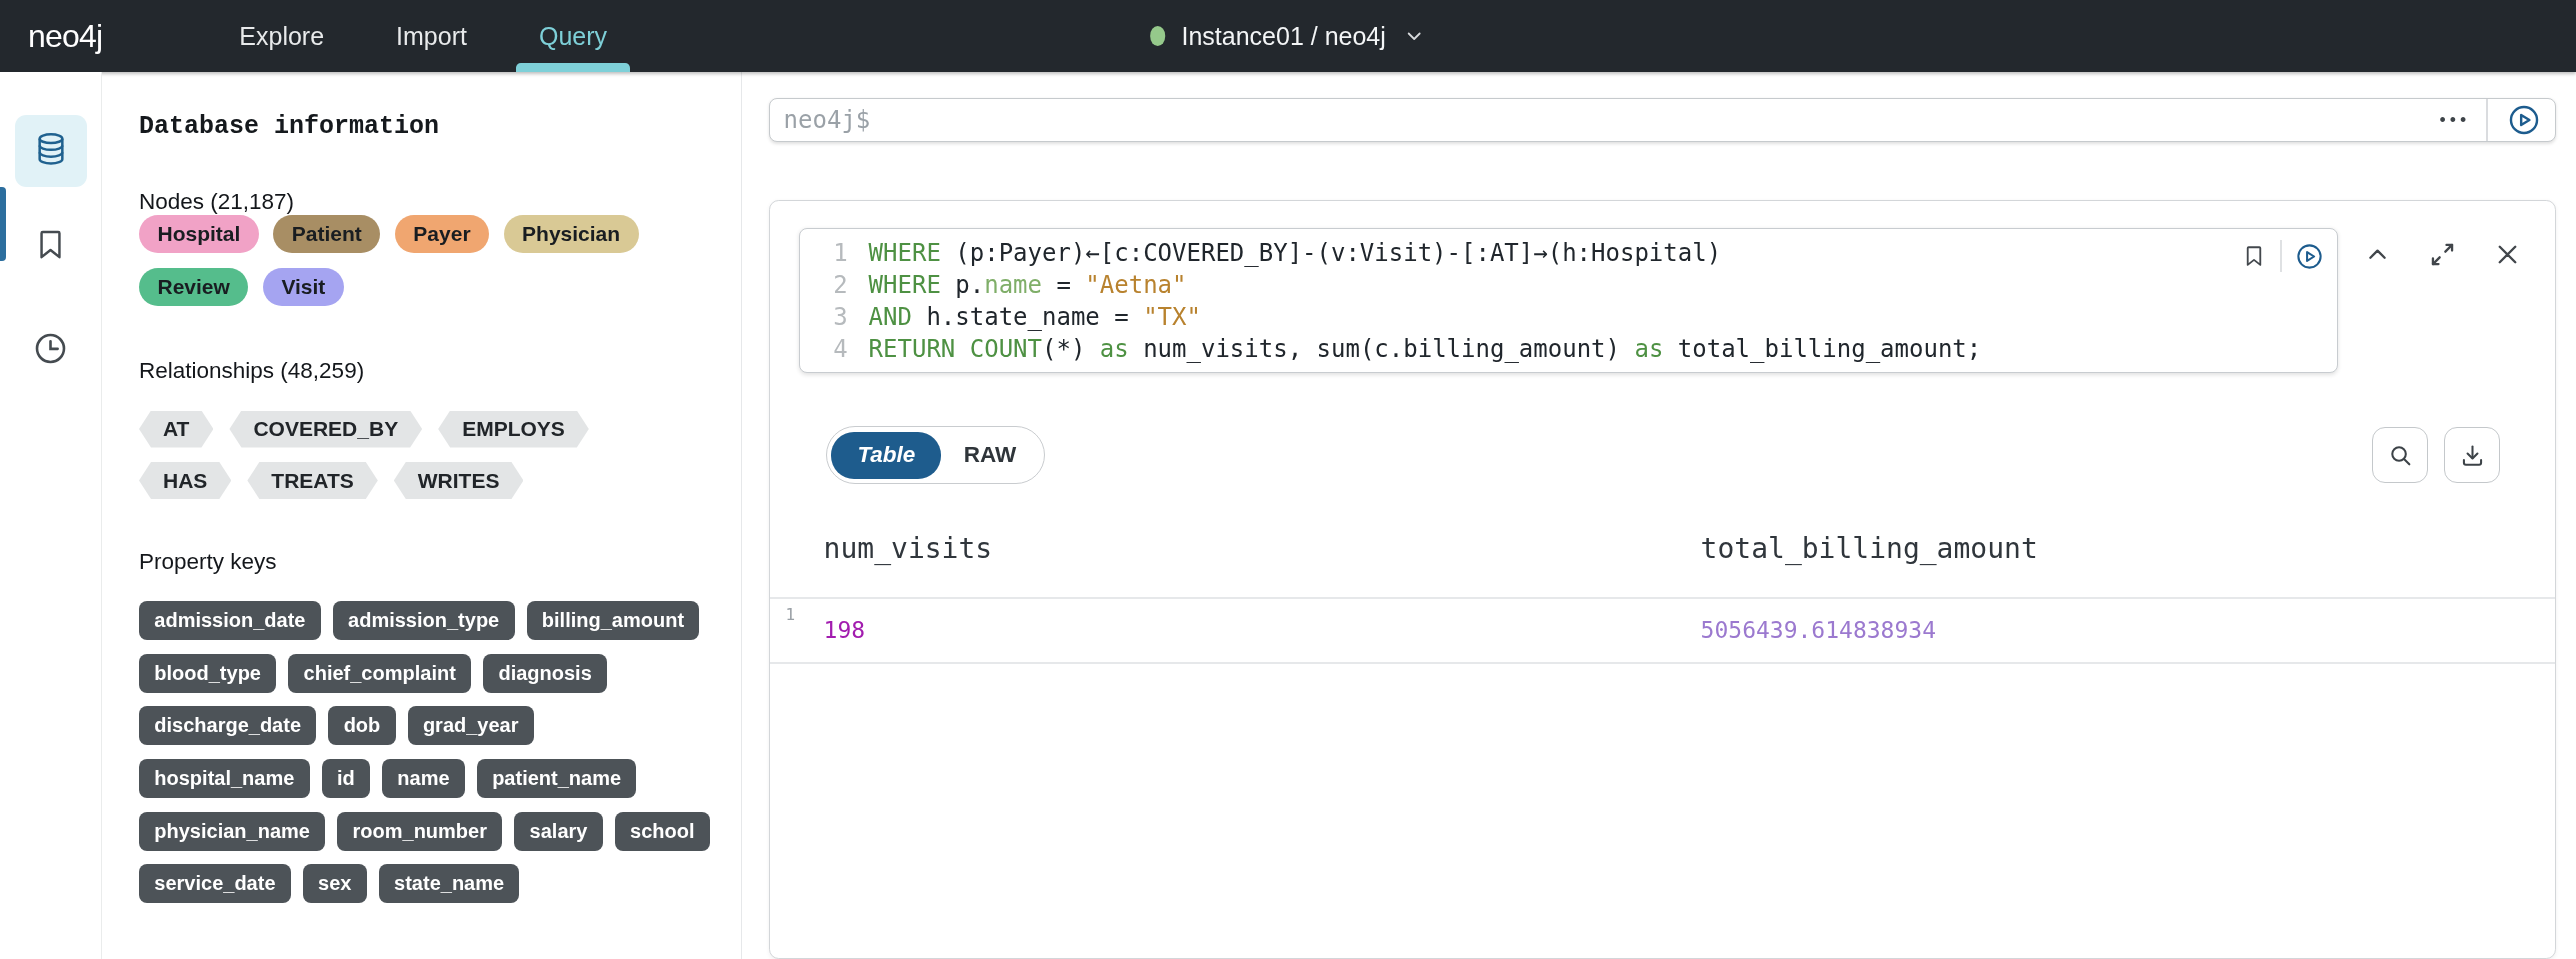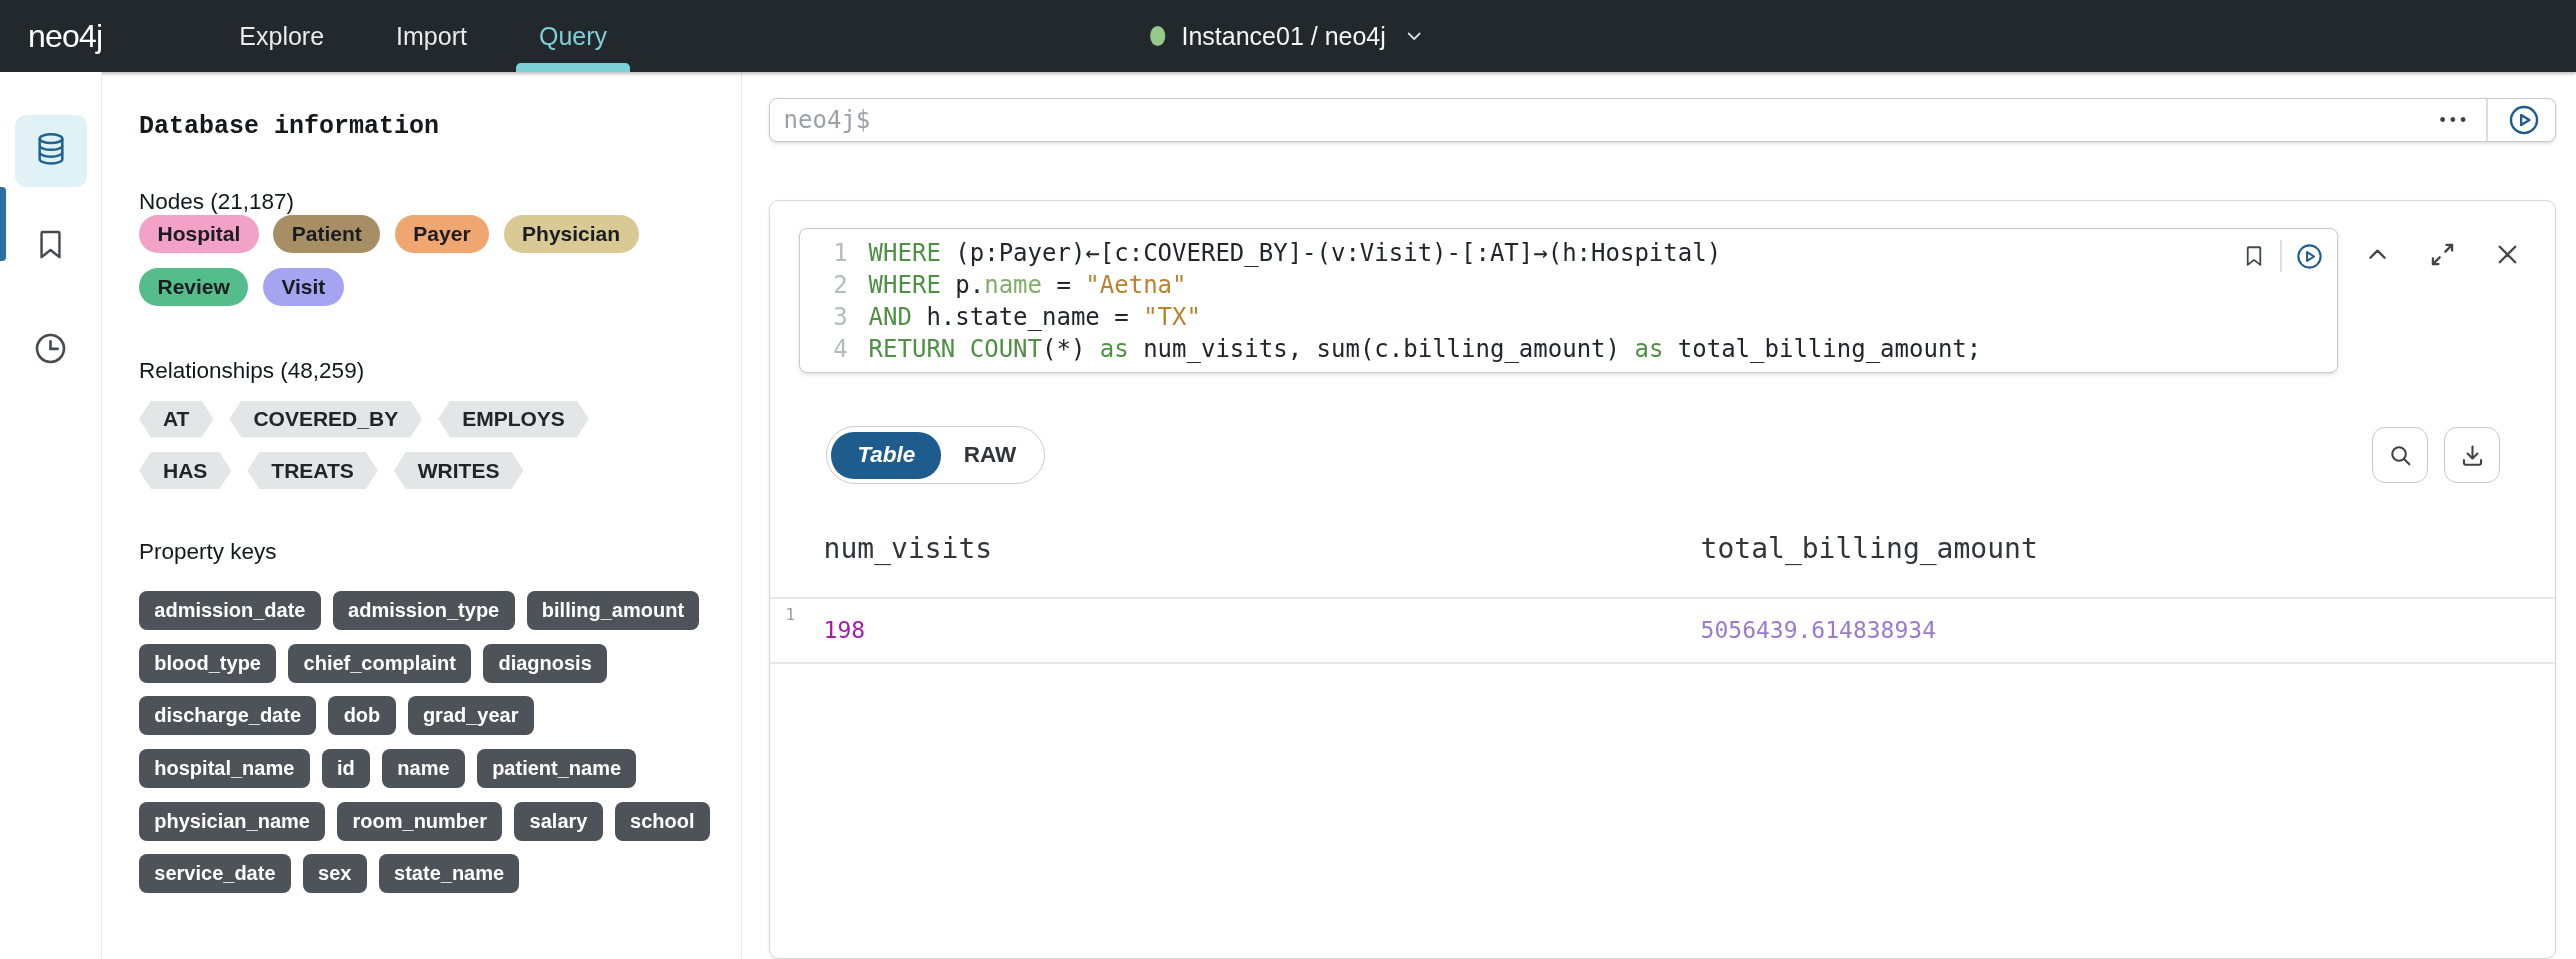--- a/index.html
+++ b/index.html
@@ -40,21 +40,21 @@
 
   
   .sidebar{width:640px;border-right:1.6px solid #e6e8ea;padding:40px 31px 0 37px;background:#fff;}
   .sb-title{font-size:25px;font-weight:bold;color:#15191d;font-family:Liberation Mono, monospace;}
   .sb-label{font-size:22.5px;color:#14171b;}
   .nodes-label{margin-top:48px;}
   .pill-wrap{display:flex;flex-wrap:wrap;gap:14.5px 14.5px;}
   .pill{height:38px;display:inline-flex;align-items:center;padding:0 18.5px;border-radius:19.3px;
     font-size:21px;font-weight:600;color:#191d21;cursor:pointer;}
   .rel-label{margin-top:52px;}
-  .hex-wrap{margin-top:17px;display:flex;flex-wrap:wrap;gap:14.5px 16px;max-width:531px;}
+  .hex-wrap{margin-top:27px;display:flex;flex-wrap:wrap;gap:14.5px 16px;max-width:531px;}
   .hexchip{height:37px;display:inline-flex;align-items:center;padding:0 24px;background:#e3e5e6;
     font-size:21px;font-weight:bold;color:#212529;cursor:pointer;
     clip-path:polygon(12px 0,calc(100% - 12px) 0,100% 50%,calc(100% - 12px) 100%,12px 100%,0 50%);}
   .prop-label{margin-top:50px;}
   .prop-wrap{margin-top:26px;display:flex;flex-wrap:wrap;gap:13.7px 12px;}
   .propchip{height:39px;display:inline-flex;align-items:center;padding:0 15.3px;background:#4d5358;
     border-radius:8px;font-size:20px;font-weight:bold;color:#fff;cursor:pointer;}
 
   
   .main{flex:1;padding:0 20px 0 26.6px;display:flex;flex-direction:column;background:#fff;}

